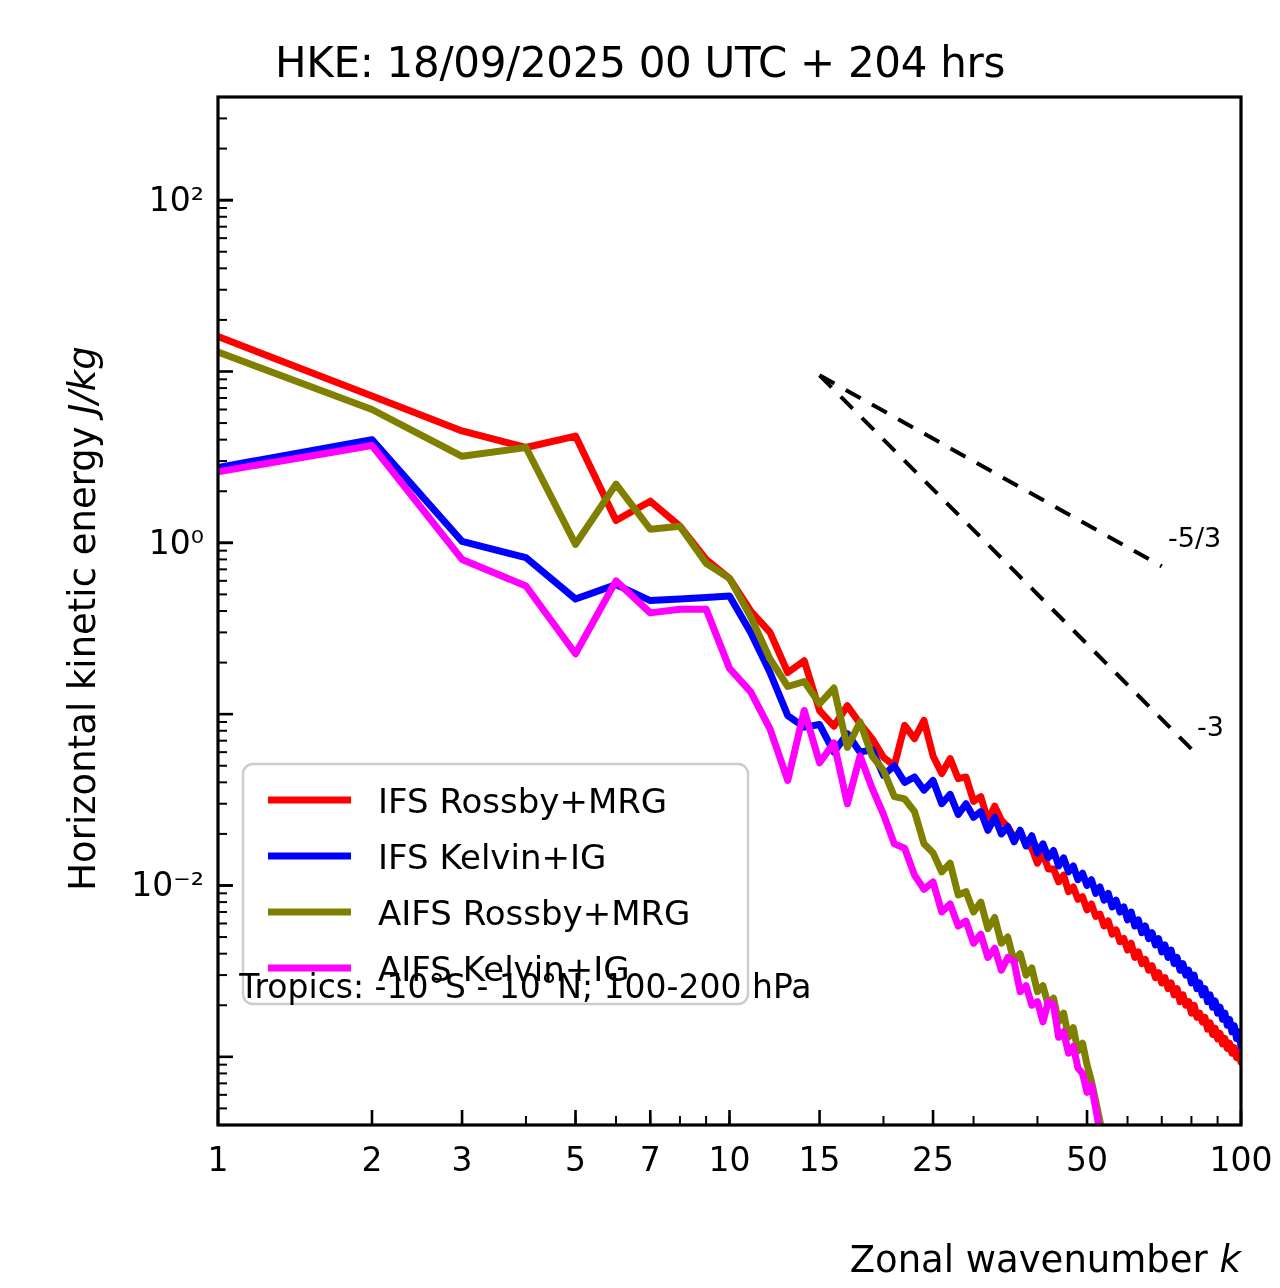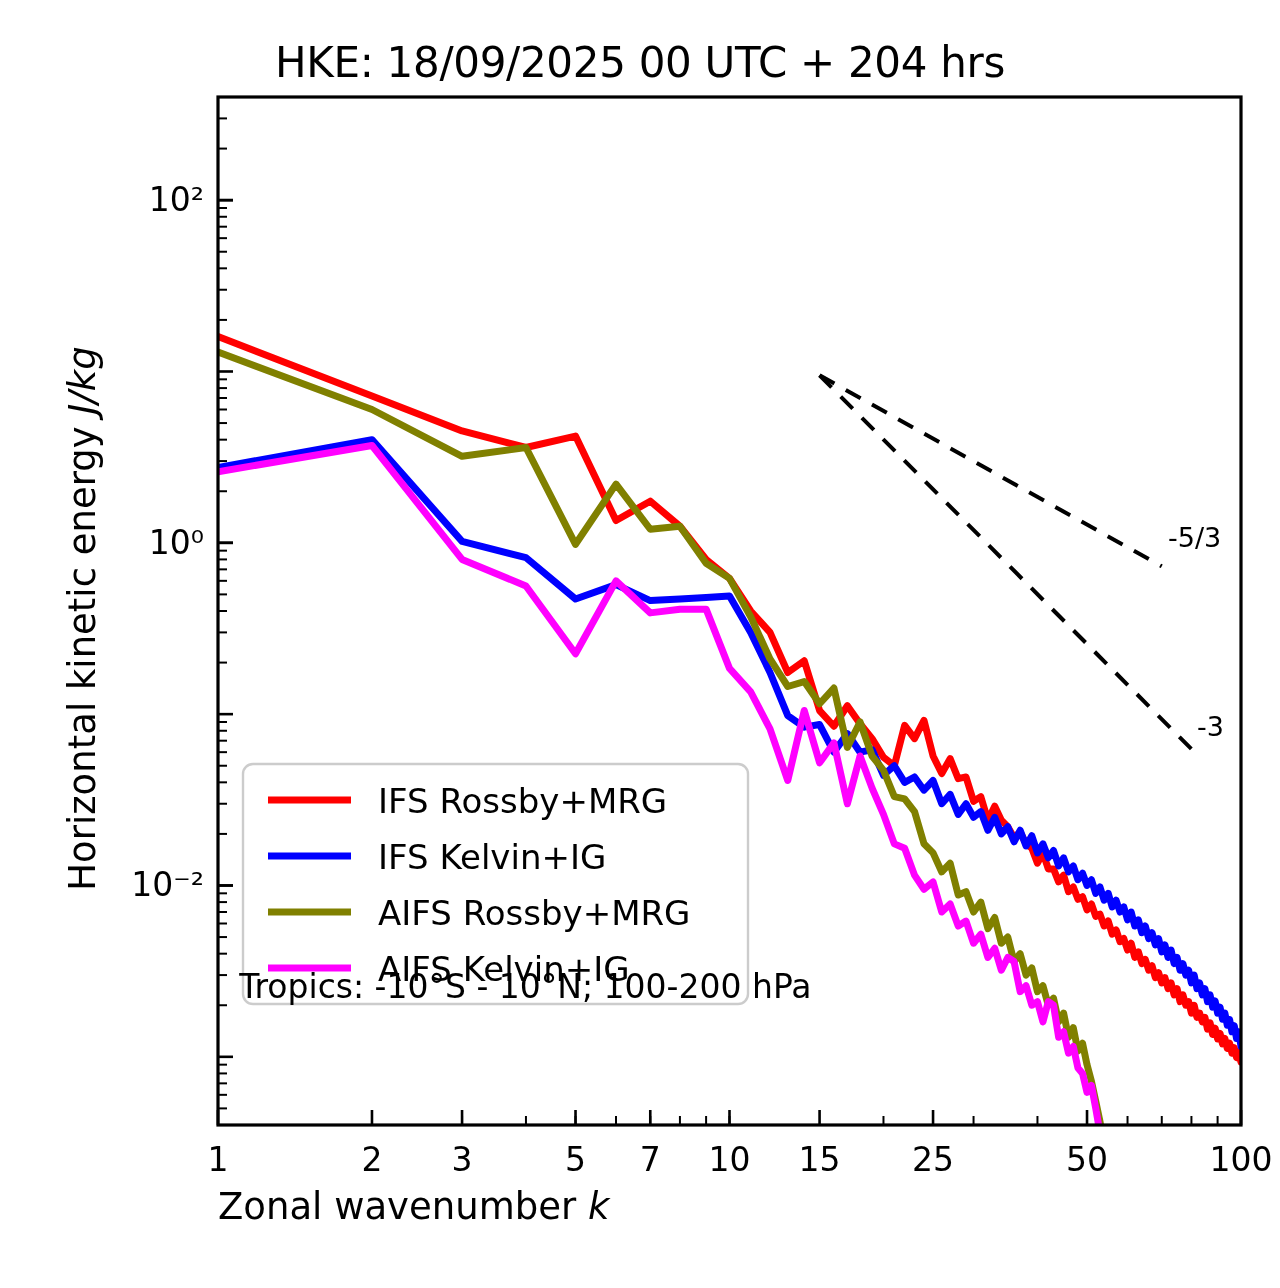--- a/index.html
+++ b/index.html
@@ -36,23 +36,23 @@
     width: 810px;
     text-align: center;
     font-size: 37px;
     color: #000000;
     transform: rotate(-90deg);
   }
   #ylabel .unit { font-style: italic; }
   #xlabel {
     position: absolute;
     left: 218px;
-    top: 1185px;
+    top: 1238px;
     width: 1023px;
-    text-align: left;
+    text-align: right;
     font-size: 37px;
     color: #000000;
   }
   #xlabel .sym { font-style: italic; }
   #plot-svg {
     position: absolute;
     left: 0;
     top: 0;
   }
   .tick-label-y {

